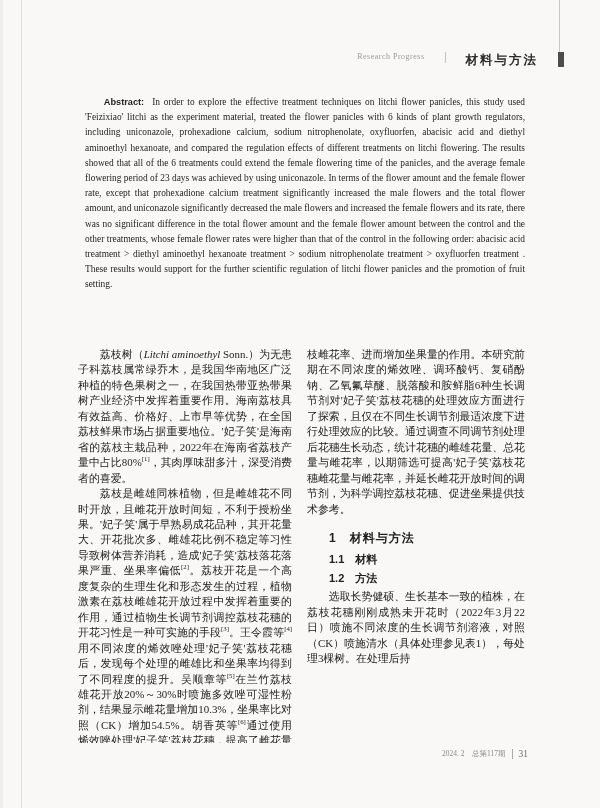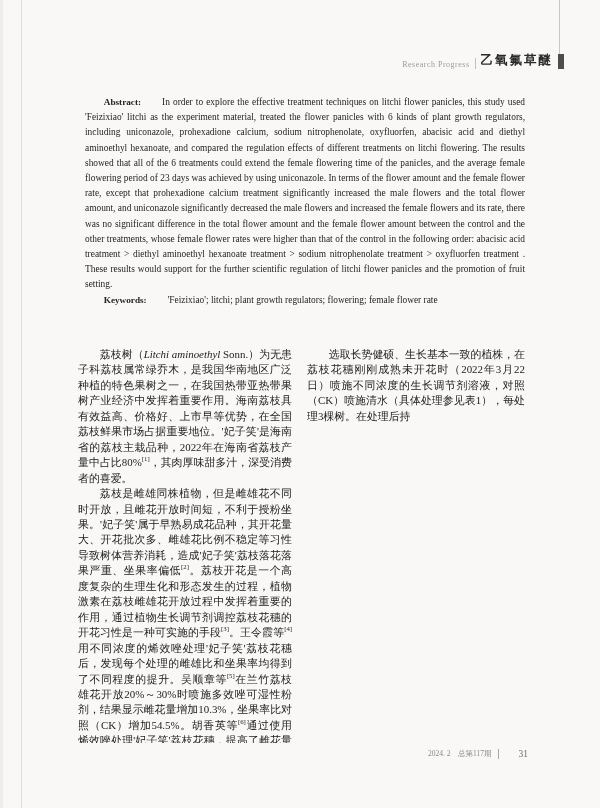--- a/index.html
+++ b/index.html
@@ -8,39 +8,39 @@
     background:#f9f8f6; color:#1e1e1e;
     font-family:"Liberation Serif","DejaVu Serif",serif;
   }
   .gutter-line { position:absolute; left:21px; top:0; bottom:0; width:1px; background:#e0dedb; }
   .edge-shade  { position:absolute; left:0; top:0; bottom:0; width:3px; background:#efedea; }
 
   
   .hdr-rule { position:absolute; left:559px; top:0; width:1px; height:54px; background:#c9c7c4; }
   .page-header {
     position:absolute; top:52px; right:36px;
-    display:flex; align-items:flex-end; gap:5px;
+    display:flex; align-items:flex-start; gap:20px;
   }
   .hdr-en { font-size:8px; color:#9a9a9a; letter-spacing:.5px; }
   .hdr-divider { width:1px; height:11px; background:#c2c0bd; }
   .hdr-zh {
     font-family:"Liberation Sans","DejaVu Sans",sans-serif;
     font-weight:bold; font-size:12.5px; letter-spacing:2px; color:#2b2b2b;
   }
   .hdr-bar { width:6px; height:15px; background:#4d4d4d; }
 
   
   .abstract-section {
     position:absolute; left:85px; top:95px; width:440px;
     font-size:9.4px; line-height:15.2px; text-align:justify; color:#242424;
   }
   .abstract-section p { margin:0; text-indent:2em; }
   .en-label {
-    font-family:Liberation Serif, serif;
-    font-weight:bold; font-size:9.2px; margin-right:21px;
+    font-family:Liberation Sans, sans-serif;
+    font-weight:bold; font-size:9.2px; margin-right:8px;
   }
 
   
   .col {
     position:absolute; top:347px; height:396px; overflow:hidden;
     font-size:10.9px; line-height:15.45px; text-align:justify;
     color:#212121;
   }
   .col-left  { left:78px;  width:214px; }
   .col-right { left:307px; width:218px; }
@@ -58,46 +58,49 @@
     font-weight:bold; font-size:11px;
     margin:2px 0 3px 22px; text-indent:0;
   }
 
   
   .page-footer {
     position:absolute; top:749px; right:72px;
     display:flex; gap:6px;
     font-size:7.5px; color:#8a8a8a;
   }
-  .footer-page { border-left:1px solid #a8a8a8; padding-left:20px; font-size:9.5px; color:#6e6e6e; }
+  .footer-page { border-left:1px solid #a8a8a8; padding-left:6px; font-size:9.5px; color:#6e6e6e; }
 </style>
 </head>
 <body>
 
 <div class="edge-shade"></div>
 <div class="gutter-line"></div>
 
 <div class="hdr-rule"></div>
 <div class="page-header">
   <span class="hdr-en">Research Progress</span>
   <span class="hdr-divider"></span>
-  <span class="hdr-zh">乙氧氟草醚</span>
+  <span class="hdr-zh">材料与方法</span>
   <span class="hdr-bar"></span>
 </div>
 
 <div class="abstract-section">
   <p><span class="en-label">Abstract:</span><span>In order to explore the effective treatment techniques on litchi flower panicles, this study used 'Feizixiao' litchi as the experiment material, treated the flower panicles with 6 kinds of plant growth regulators, including uniconazole, prohexadione calcium, sodium nitrophenolate, oxyfluorfen, abacisic acid and diethyl aminoethyl hexanoate, and compared the regulation effects of different treatments on litchi flowering. The results showed that all of the 6 treatments could extend the female flowering time of the panicles, and the average female flowering period of 23 days was achieved by using uniconazole. In terms of the flower amount and the female flower rate, except that prohexadione calcium treatment significantly increased the male flowers and the total flower amount, and uniconazole significantly decreased the male flowers and increased the female flowers and its rate, there was no significant difference in the total flower amount and the female flower amount between the control and the other treatments, whose female flower rates were higher than that of the control in the following order: abacisic acid treatment &gt; diethyl aminoethyl hexanoate treatment &gt; sodium nitrophenolate treatment &gt; oxyfluorfen treatment . These results would support for the further scientific regulation of litchi flower panicles and the promotion of fruit setting.</span></p>
-  <p><span class="en-label">Keywords:</span><span>'Feizixiao'; litchi; plant growth regulators; flowering; female flower rate</span></p>
 </div>
 
 <div class="col col-left">
   <p>荔枝树（<i>Litchi aminoethyl</i> Sonn.）为无患子科荔枝属常绿乔木，是我国华南地区广泛种植的特色果树之一，在我国热带亚热带果树产业经济中发挥着重要作用。海南荔枝具有效益高、价格好、上市早等优势，在全国荔枝鲜果市场占据重要地位。'妃子笑'是海南省的荔枝主栽品种，2022年在海南省荔枝产量中占比80%<sup>[1]</sup>，其肉厚味甜多汁，深受消费者的喜爱。</p>
   <p>荔枝是雌雄同株植物，但是雌雄花不同时开放，且雌花开放时间短，不利于授粉坐果。'妃子笑'属于早熟易成花品种，其开花量大、开花批次多、雌雄花比例不稳定等习性导致树体营养消耗，造成'妃子笑'荔枝落花落果严重、坐果率偏低<sup>[2]</sup>。荔枝开花是一个高度复杂的生理生化和形态发生的过程，植物激素在荔枝雌雄花开放过程中发挥着重要的作用，通过植物生长调节剂调控荔枝花穗的开花习性是一种可实施的手段<sup>[3]</sup>。王令霞等<sup>[4]</sup>用不同浓度的烯效唑处理'妃子笑'荔枝花穗后，发现每个处理的雌雄比和坐果率均得到了不同程度的提升。吴顺章等<sup>[5]</sup>在兰竹荔枝雄花开放20%～30%时喷施多效唑可湿性粉剂，结果显示雌花量增加10.3%，坐果率比对照（CK）增加54.5%。胡香英等<sup>[6]</sup>通过使用烯效唑处理'妃子笑'荔枝花穗，提高了雌花量和初始坐果量。以上研究表明，使用外源植物生长调节剂处理荔枝花穗，可以起到提高荔</p>
 </div>
 
 <div class="col col-right">
+  <p class="cont">枝雌花率、进而增加坐果量的作用。本研究前期在不同浓度的烯效唑、调环酸钙、复硝酚钠、乙氧氟草醚、脱落酸和胺鲜脂6种生长调节剂对'妃子笑'荔枝花穗的处理效应方面进行了探索，且仅在不同生长调节剂最适浓度下进行处理效应的比较。通过调查不同调节剂处理后花穗生长动态，统计花穗的雌雄花量、总花量与雌花率，以期筛选可提高'妃子笑'荔枝花穗雌花量与雌花率，并延长雌花开放时间的调节剂，为科学调控荔枝花穗、促进坐果提供技术参考。</p>
+  <div class="sec-heading">1　材料与方法</div>
+  <div class="subsec-heading">1.1　材料</div>
+  <div class="subsec-heading">1.2　方法</div>
   <p>选取长势健硕、生长基本一致的植株，在荔枝花穗刚刚成熟未开花时（2022年3月22日）喷施不同浓度的生长调节剂溶液，对照（CK）喷施清水（具体处理参见表1），每处理3棵树。在处理后持</p>
 </div>
 
 <div class="page-footer">
   <span>2024. 2　总第117期</span>
   <span class="footer-page">31</span>
 </div>
 
 </body></html>

